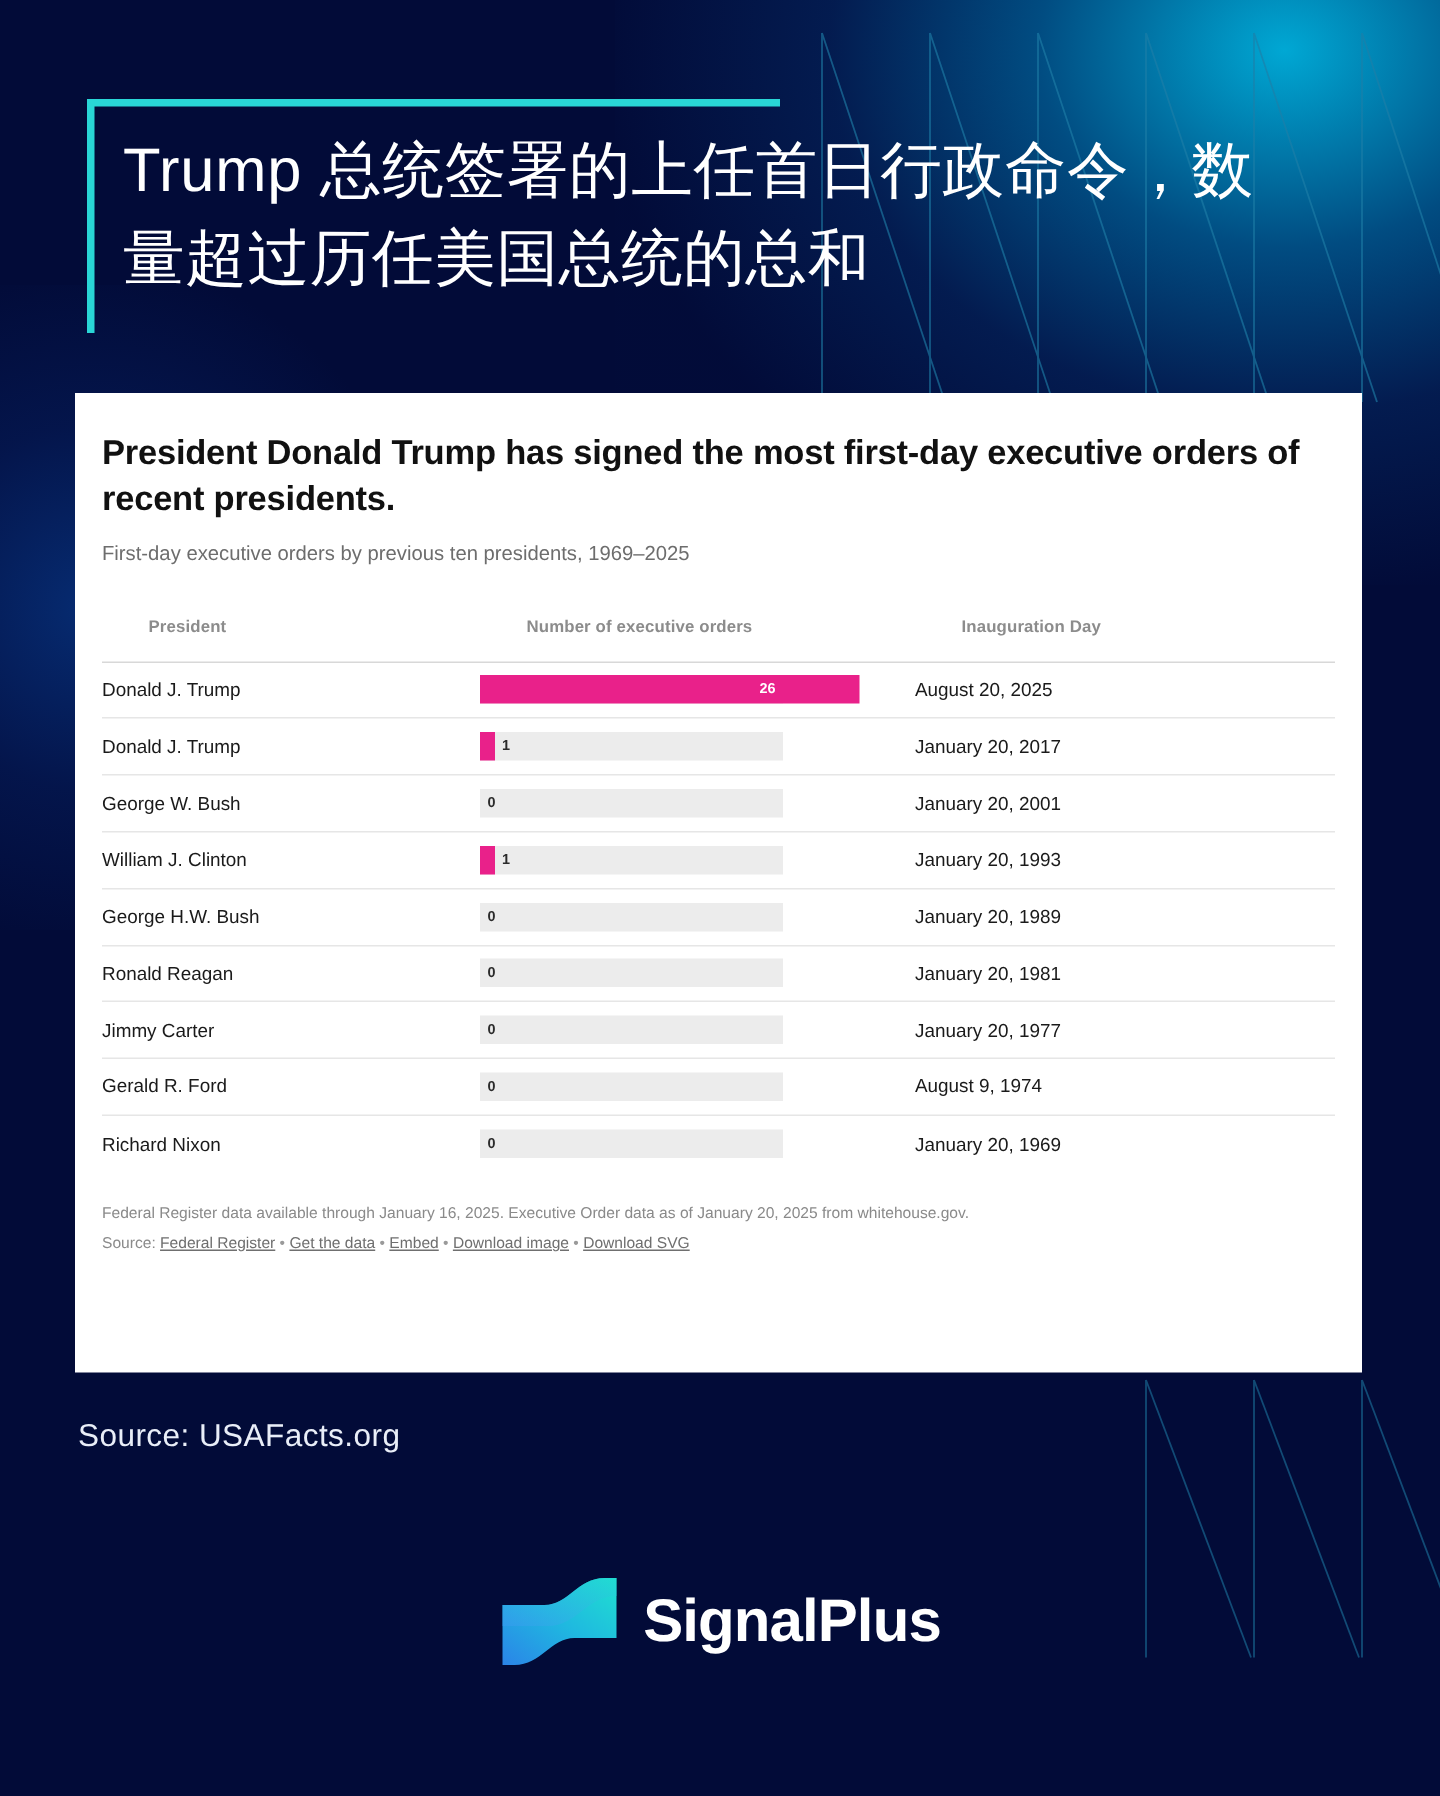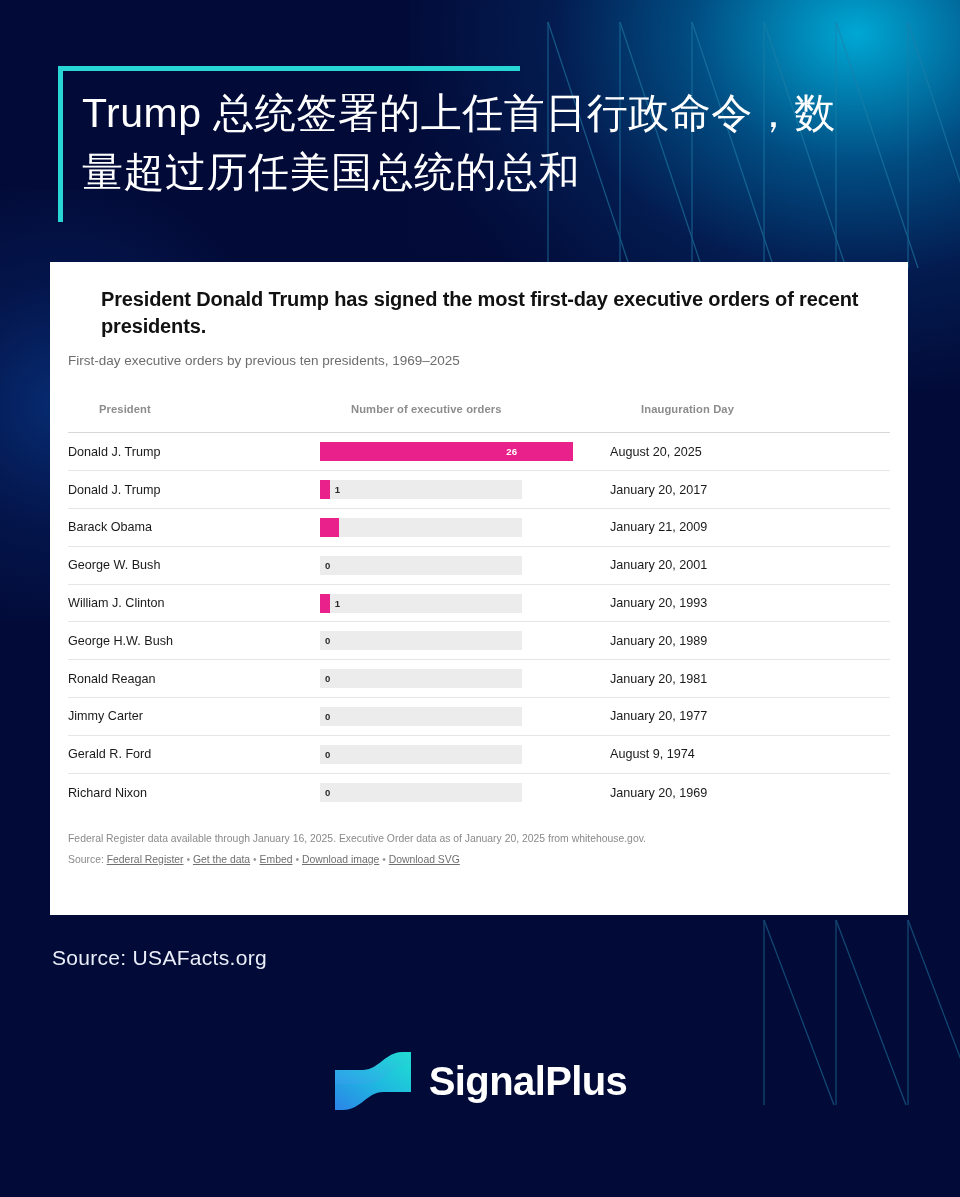--- a/index.html
+++ b/index.html
@@ -101,26 +101,25 @@
     position: absolute;
     left: 50px;
     top: 262px;
     width: 858px;
     height: 653px;
     background: #ffffff;
     padding: 24px 18px 0 18px;
   }
   .card-title {
     color: #111111;
-    font-size: 20px;
+    font-size: 23px;
     font-weight: bold;
     line-height: 1.34;
     letter-spacing: -0.15px;
     width: 818px;
-    margin-left: 33px;
   }
   .card-subtitle {
     margin-top: 12px;
     color: #6d6d6d;
     font-size: 13.5px;
     line-height: 1.4;
   }
 
   
   .table {
@@ -301,30 +300,20 @@
           <div class="col-pres td-name">Donald J. Trump</div>
           <div class="col-bar">
             <div class="bar-track">
               <div class="bar-fill" style="width: 9.73077px;"></div>
               <span class="bar-val outside" style="left: 9.73077px;">1</span>
             </div>
           </div>
           <div class="col-date td-date">January 20, 2017</div>
         </div>
         <div class="t-row">
-          <div class="col-pres td-name">Barack Obama</div>
-          <div class="col-bar">
-            <div class="bar-track">
-              <div class="bar-fill" style="width: 19.4615px;"></div>
-              <span class="bar-val inside" style="right: 233.538px;">2</span>
-            </div>
-          </div>
-          <div class="col-date td-date">January 21, 2009</div>
-        </div>
-        <div class="t-row">
           <div class="col-pres td-name">George W. Bush</div>
           <div class="col-bar">
             <div class="bar-track">
               <span class="bar-val outside" style="left: 0px;">0</span>
             </div>
           </div>
           <div class="col-date td-date">January 20, 2001</div>
         </div>
         <div class="t-row">
           <div class="col-pres td-name">William J. Clinton</div>

